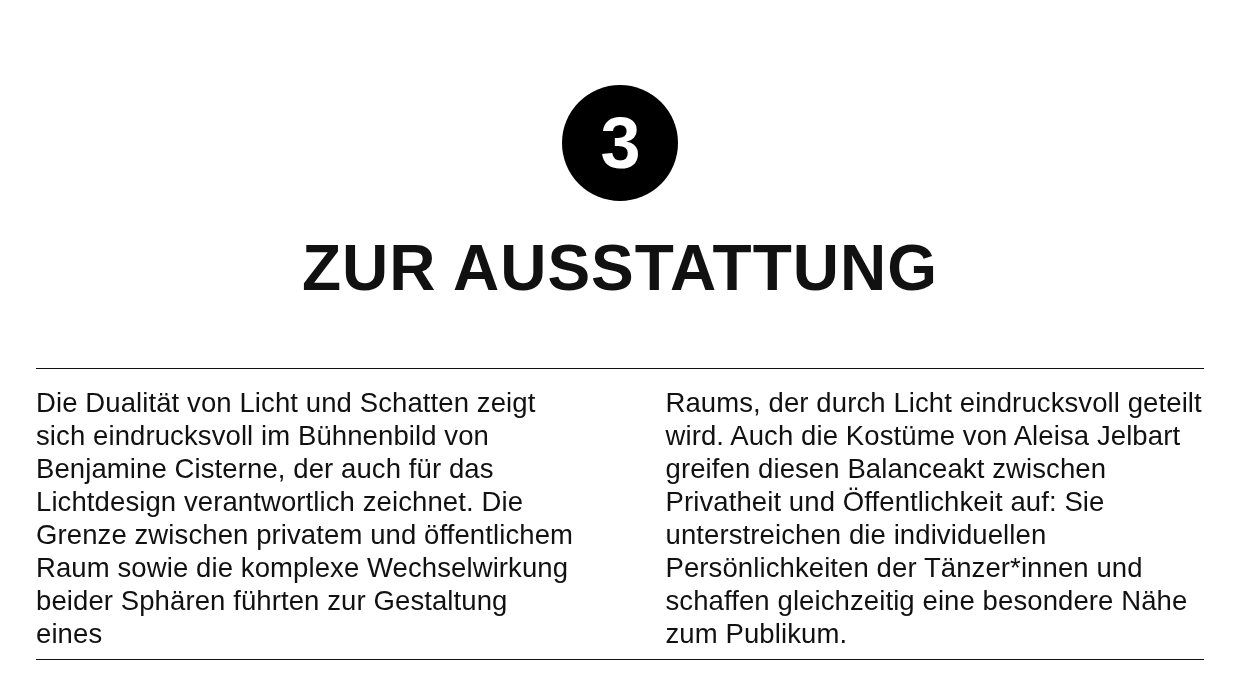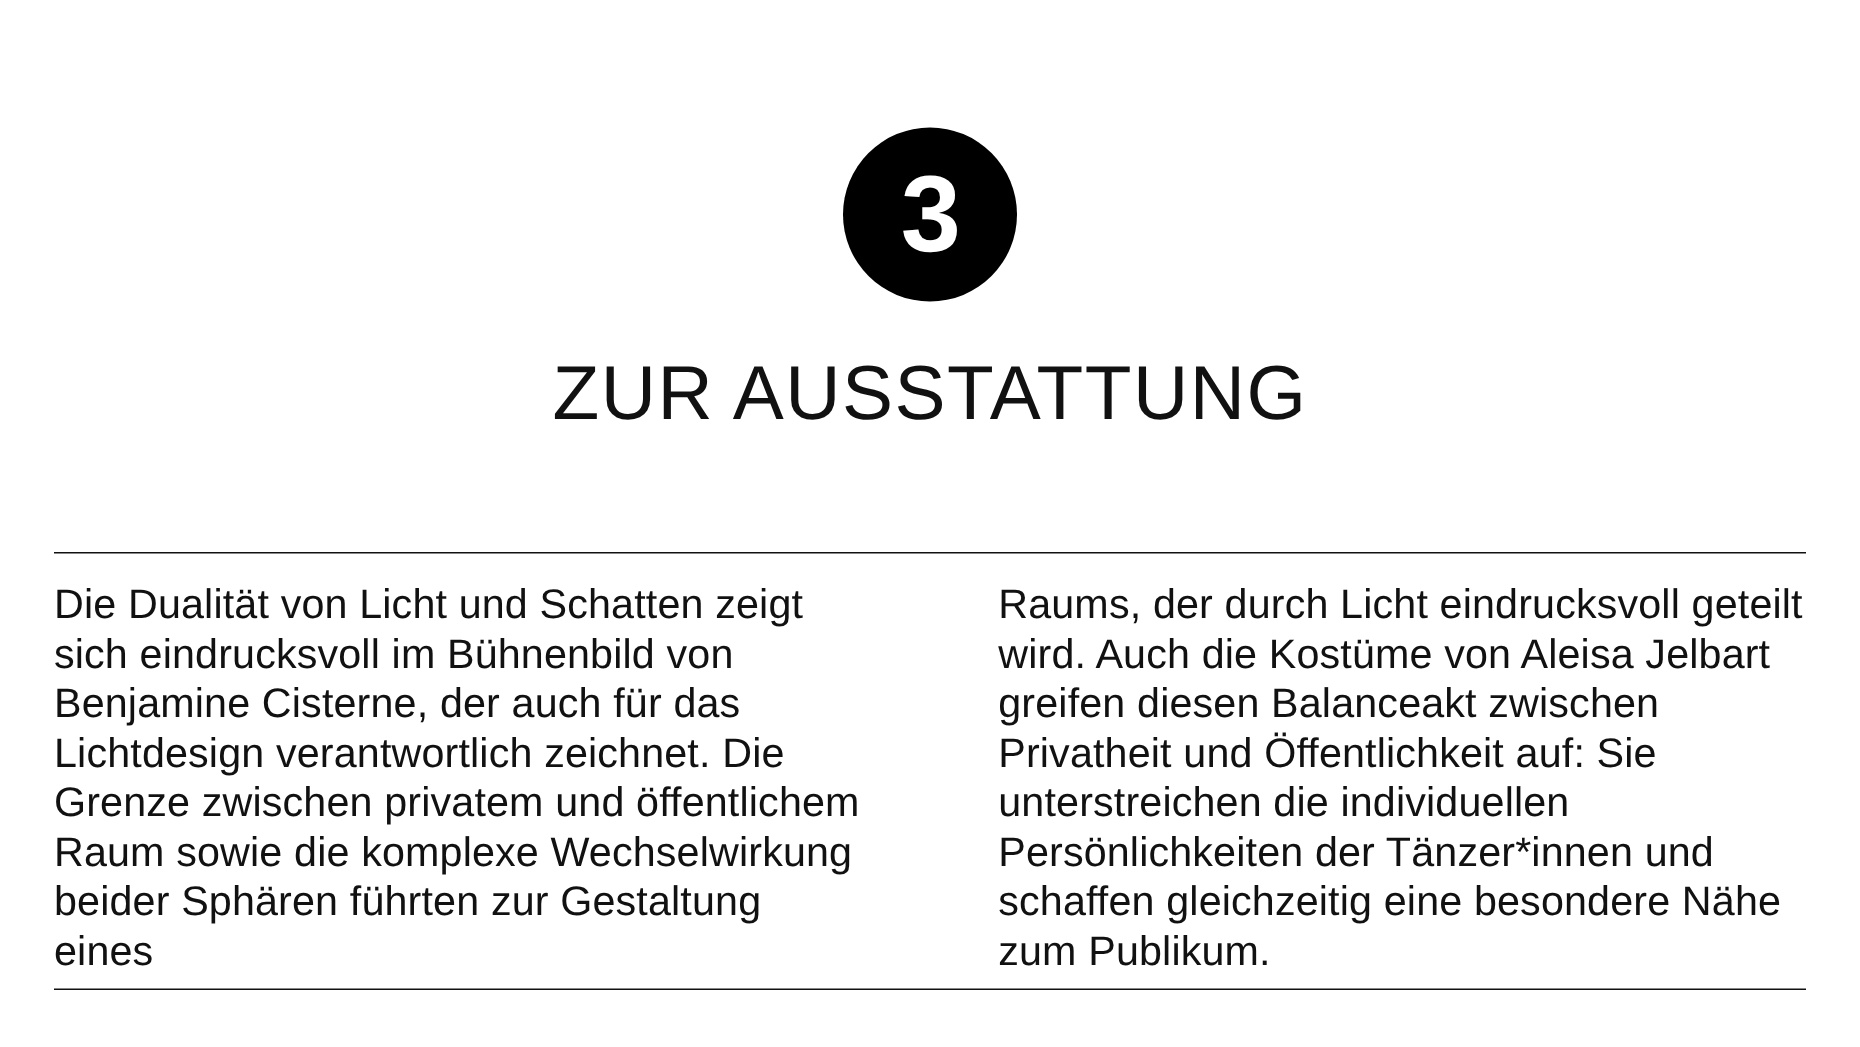--- a/index.html
+++ b/index.html
@@ -39,22 +39,22 @@
     font-size: 72px;
     font-weight: 700;
     line-height: 1;
     letter-spacing: -1px;
     font-family: "Liberation Sans", sans-serif;
   }
 
   
   .title {
     text-align: center;
-    font-size: 51px;
-    font-weight: 400;
+    font-size: 64px;
+    font-weight: 700;
     letter-spacing: 1px;
     line-height: 1.05;
     margin: 34px 0 12px 0;
     color: #111111;
     white-space: nowrap;
   }
 
   
   .rule {
     position: absolute;

